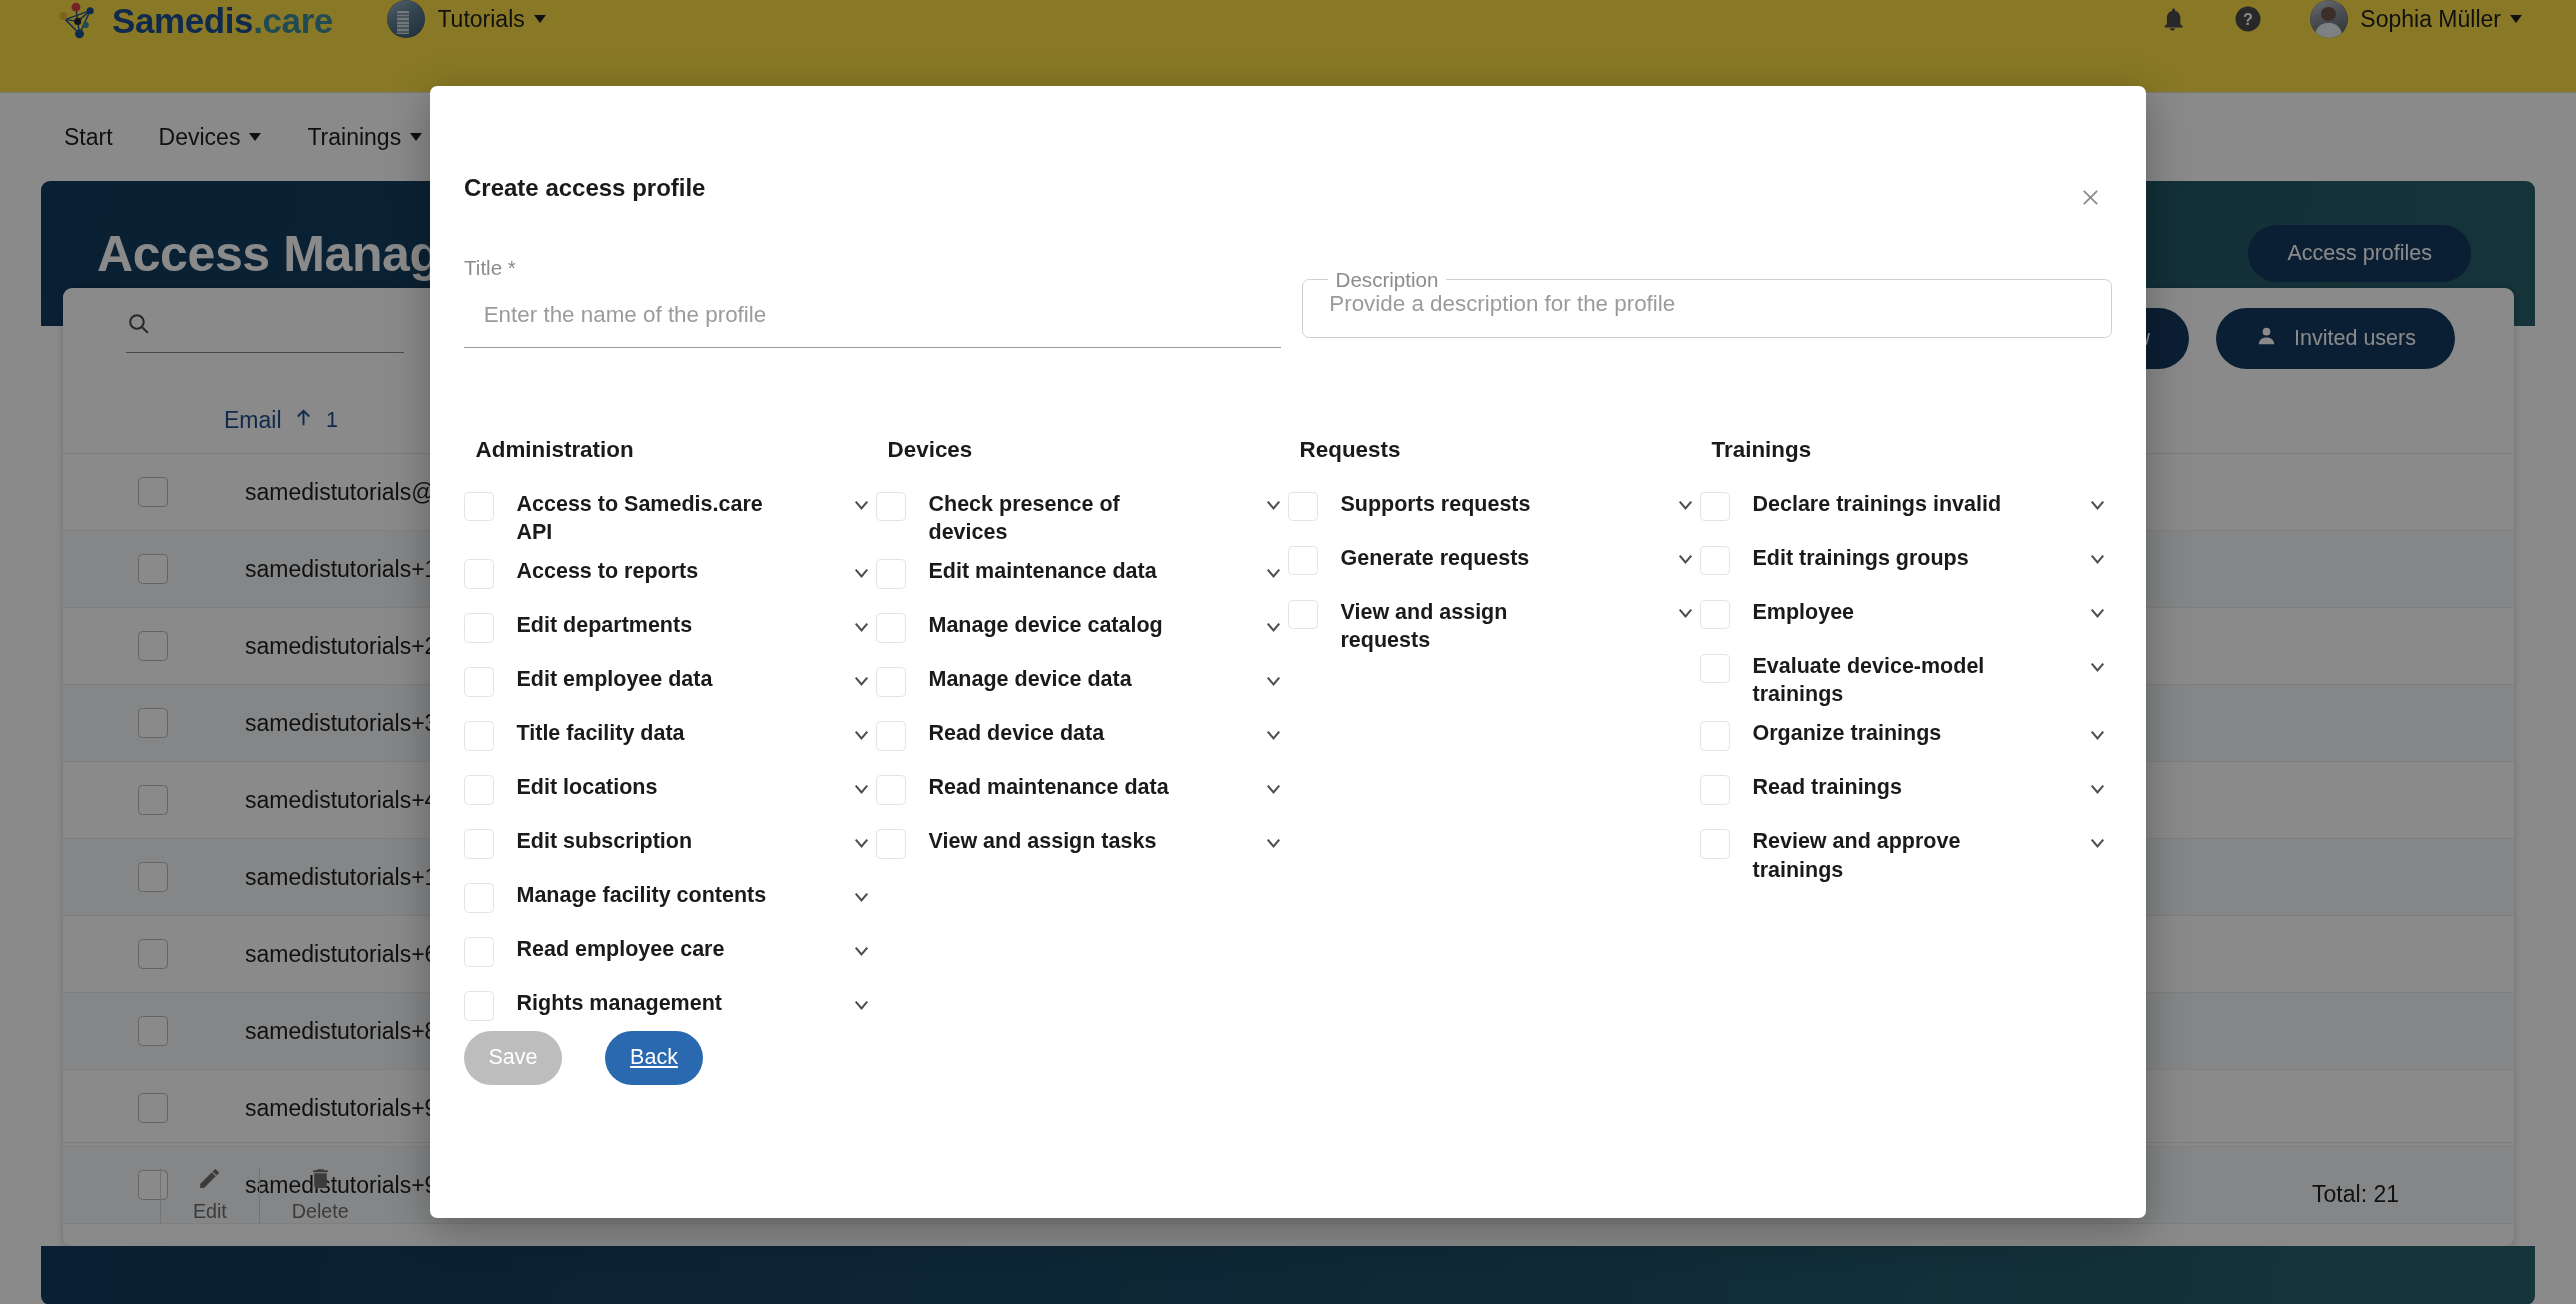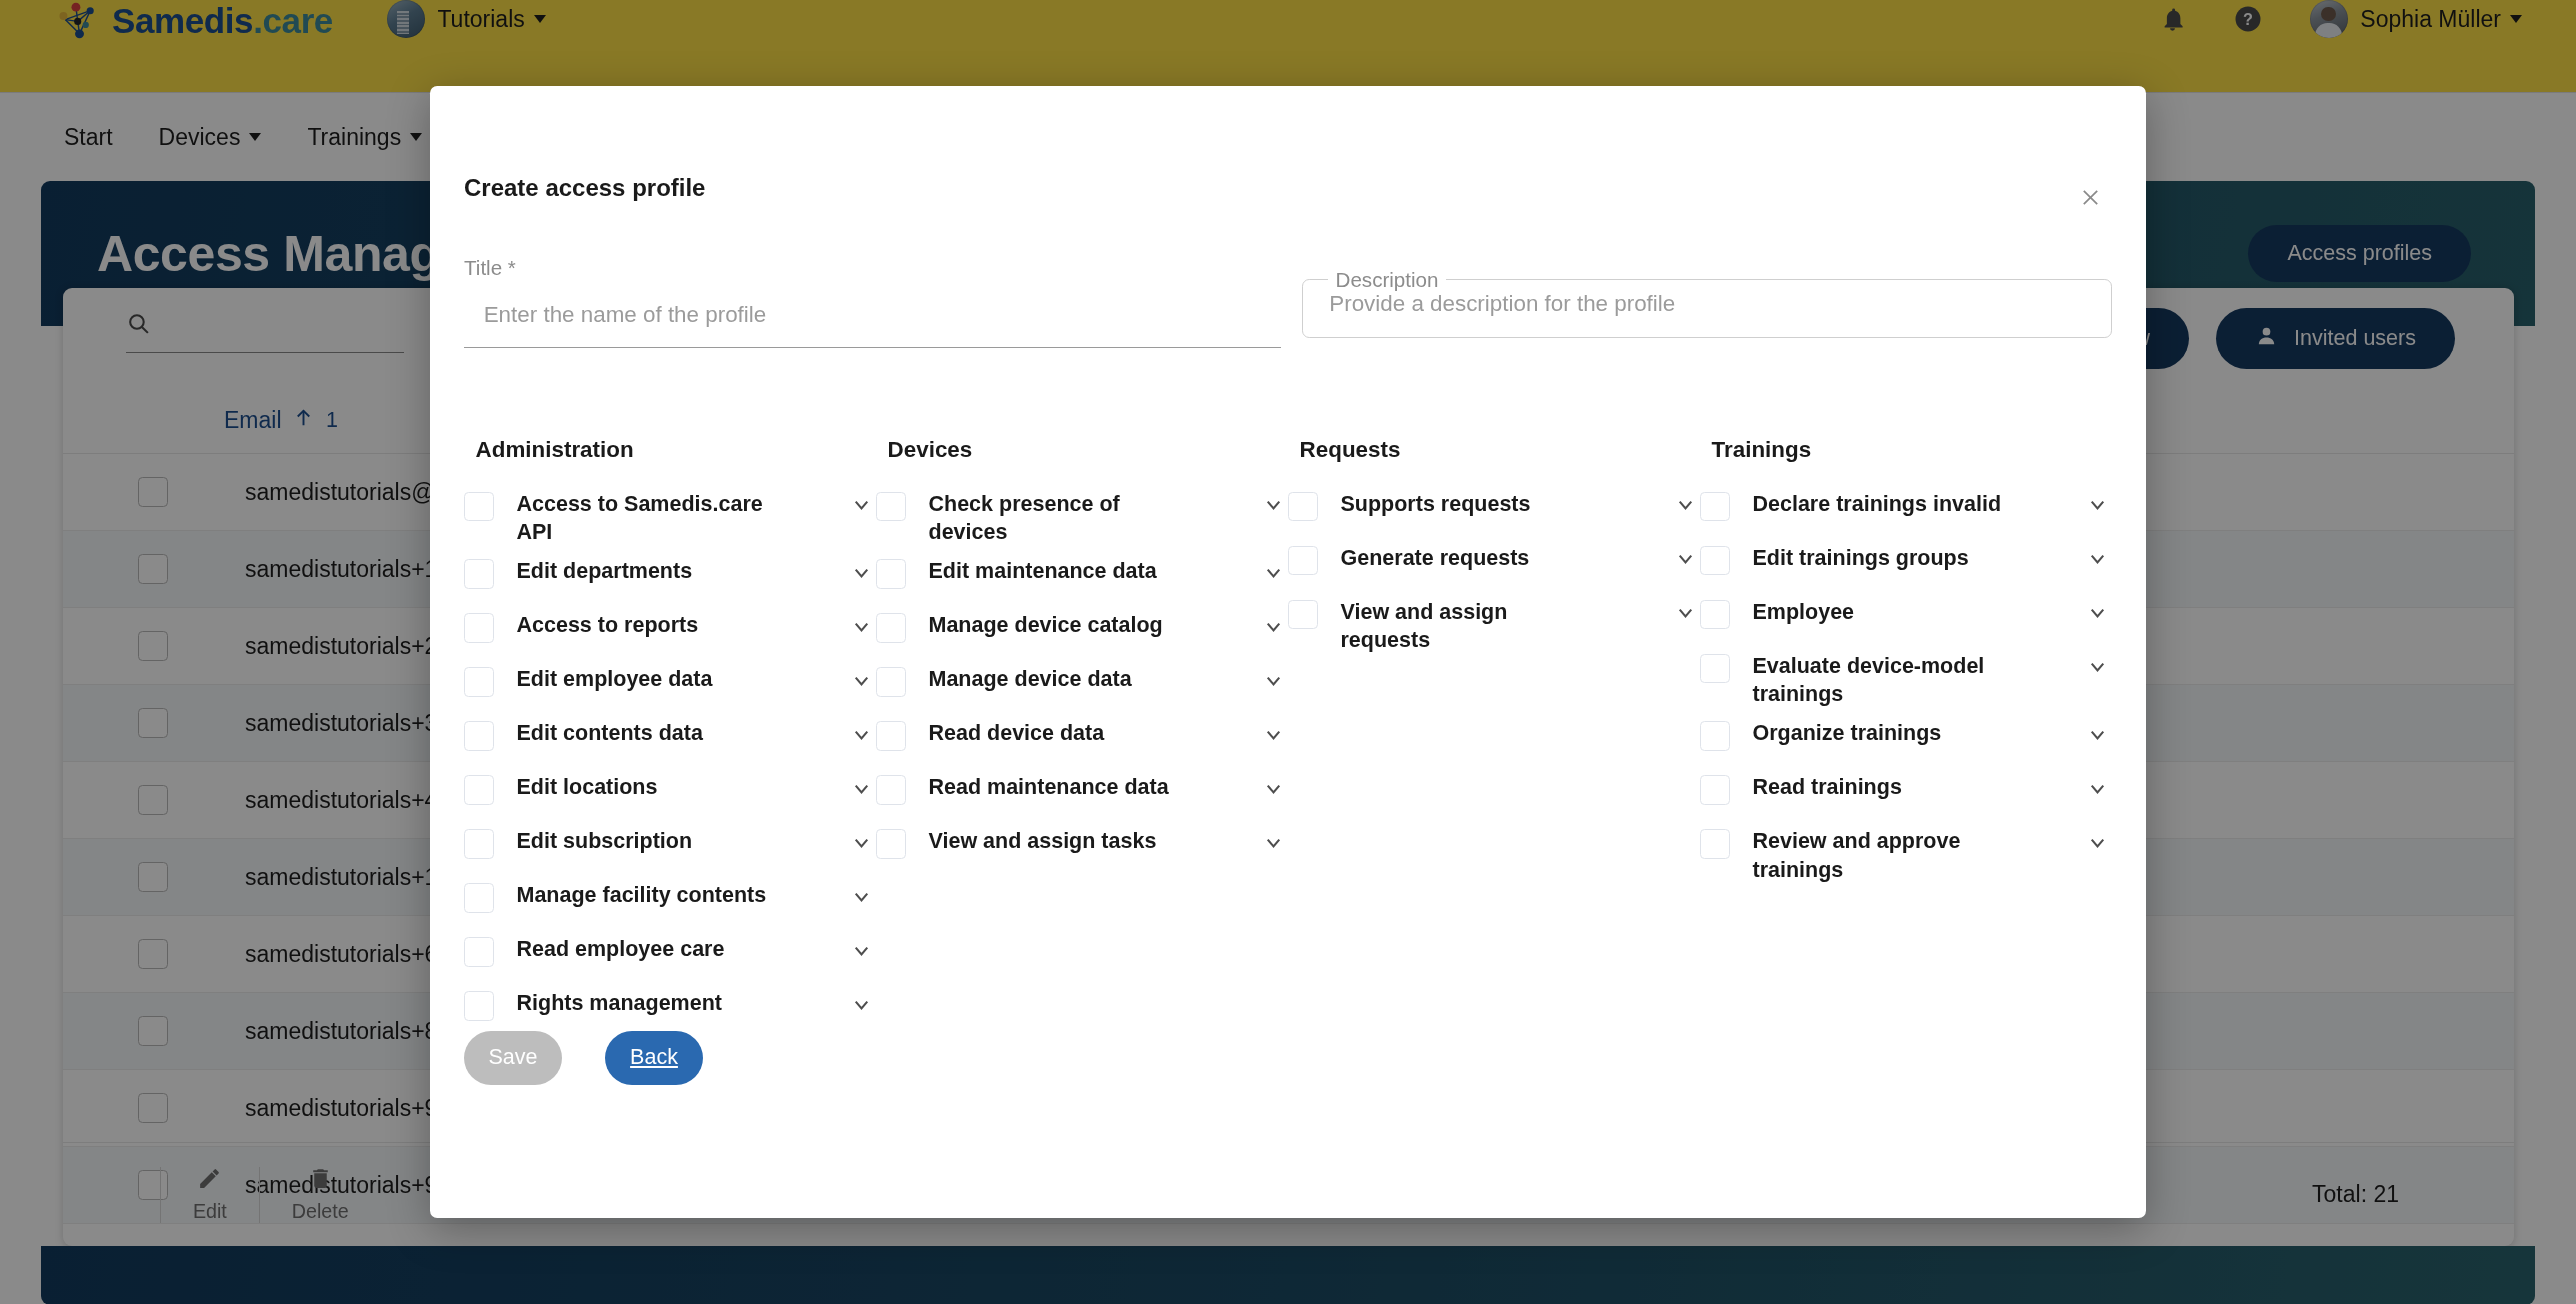--- a/index.html
+++ b/index.html
@@ -542,48 +542,48 @@
         <span class="perm-cb"></span>
         <span class="perm-label">Access to Samedis.care API</span>
         <span class="perm-chev">
             <svg width="23" height="23" viewBox="0 0 24 24" fill="none" stroke="currentColor" stroke-width="2.2">
               <polyline points="6,9 12,16 18,9"></polyline>
             </svg>
           </span>
       </div>
       <div class="perm">
         <span class="perm-cb"></span>
+        <span class="perm-label">Access to reports</span>
+        <span class="perm-chev">
+            <svg width="23" height="23" viewBox="0 0 24 24" fill="none" stroke="currentColor" stroke-width="2.2">
+              <polyline points="6,9 12,16 18,9"></polyline>
+            </svg>
+          </span>
+      </div>
+      <div class="perm">
+        <span class="perm-cb"></span>
         <span class="perm-label">Edit departments</span>
         <span class="perm-chev">
             <svg width="23" height="23" viewBox="0 0 24 24" fill="none" stroke="currentColor" stroke-width="2.2">
               <polyline points="6,9 12,16 18,9"></polyline>
             </svg>
           </span>
       </div>
       <div class="perm">
         <span class="perm-cb"></span>
-        <span class="perm-label">Access to reports</span>
-        <span class="perm-chev">
-            <svg width="23" height="23" viewBox="0 0 24 24" fill="none" stroke="currentColor" stroke-width="2.2">
-              <polyline points="6,9 12,16 18,9"></polyline>
-            </svg>
-          </span>
-      </div>
-      <div class="perm">
-        <span class="perm-cb"></span>
         <span class="perm-label">Edit employee data</span>
         <span class="perm-chev">
             <svg width="23" height="23" viewBox="0 0 24 24" fill="none" stroke="currentColor" stroke-width="2.2">
               <polyline points="6,9 12,16 18,9"></polyline>
             </svg>
           </span>
       </div>
       <div class="perm">
         <span class="perm-cb"></span>
-        <span class="perm-label">Edit contents data</span>
+        <span class="perm-label">Title facility data</span>
         <span class="perm-chev">
             <svg width="23" height="23" viewBox="0 0 24 24" fill="none" stroke="currentColor" stroke-width="2.2">
               <polyline points="6,9 12,16 18,9"></polyline>
             </svg>
           </span>
       </div>
       <div class="perm">
         <span class="perm-cb"></span>
         <span class="perm-label">Edit locations</span>
         <span class="perm-chev">

